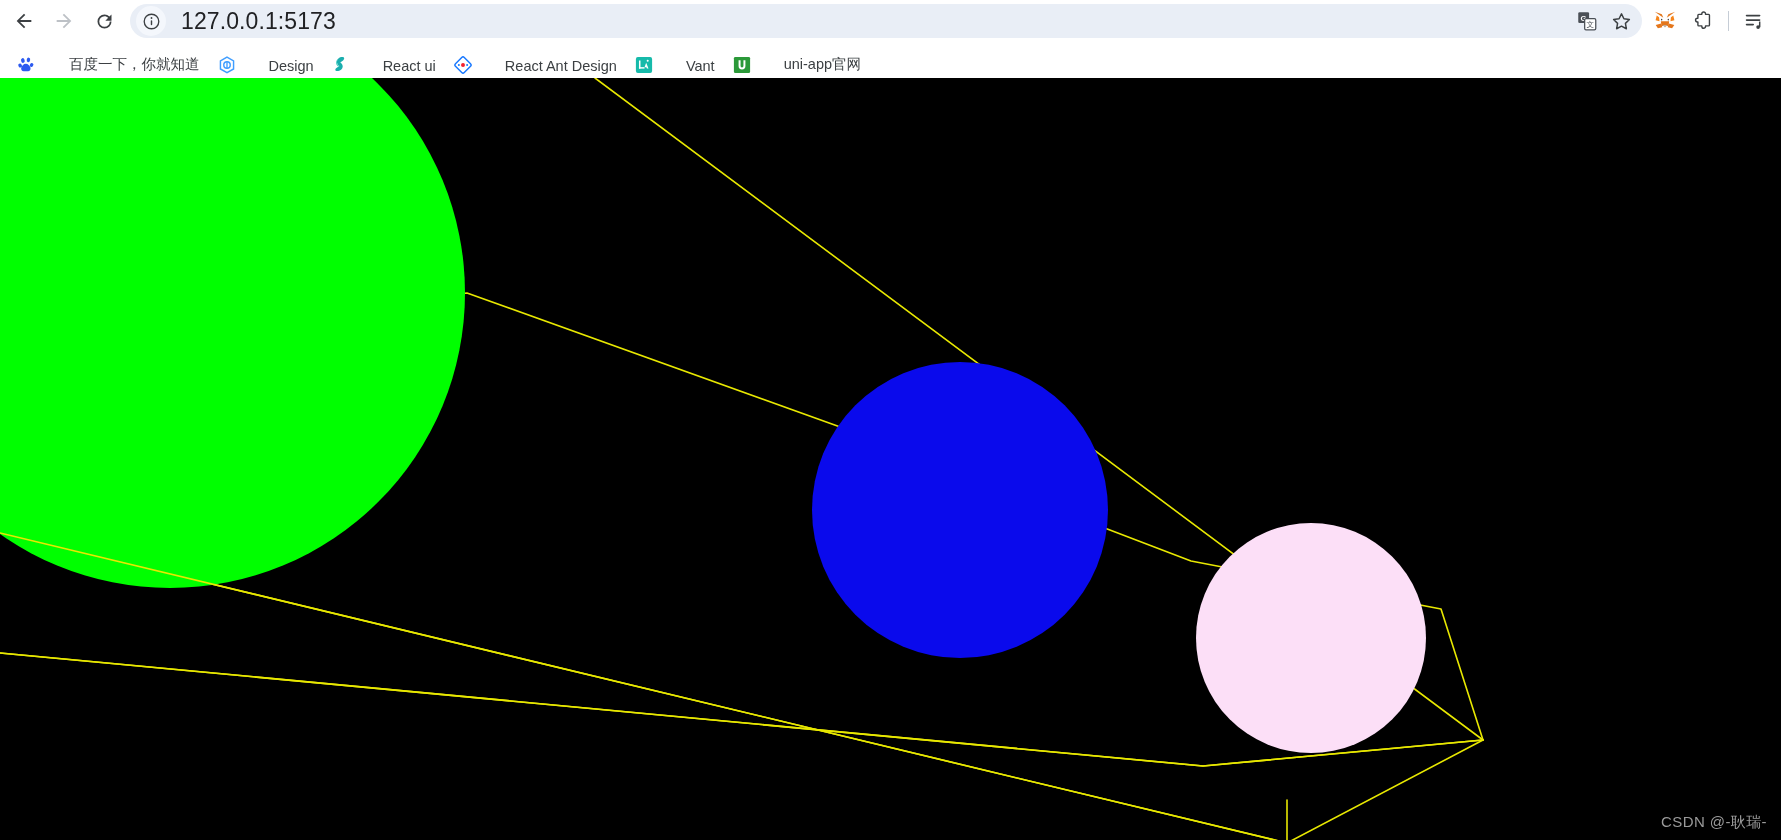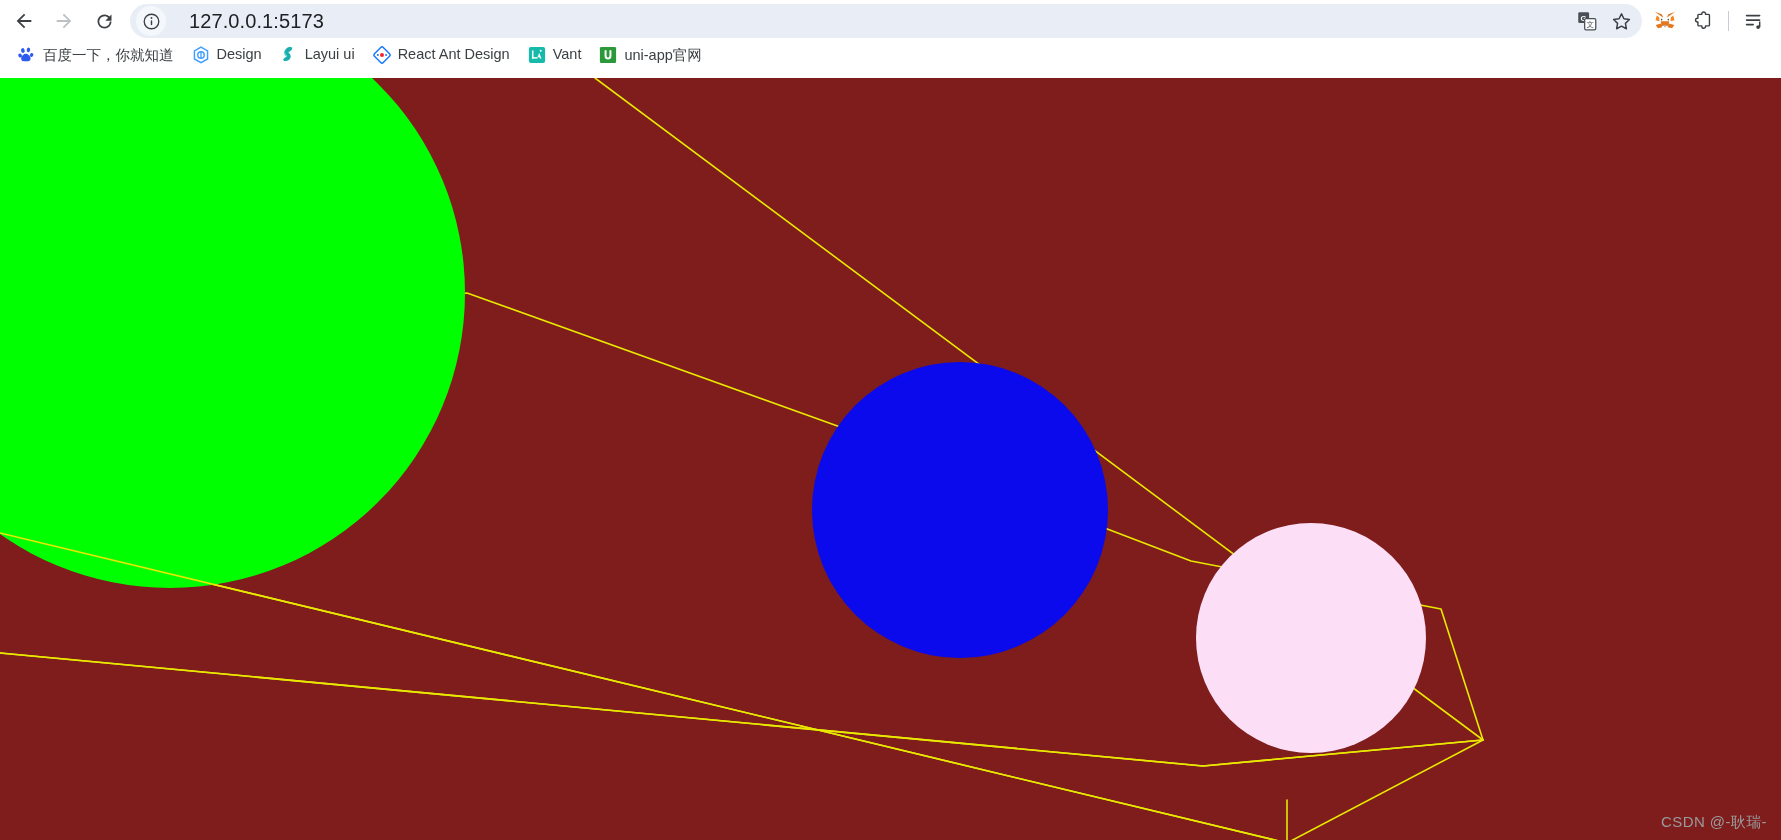--- a/index.html
+++ b/index.html
@@ -66,24 +66,24 @@
     display: flex;
     align-items: center;
     justify-content: center;
     background: #f4f7fc;
     flex: 0 0 auto;
     cursor: pointer;
     margin-left: 2px;
   }
 
   #url-text {
-    font-size: 20px;
+    font-size: 23px;
     color: #202124;
     letter-spacing: 0.1px;
-    margin-left: 23px;
+    margin-left: 15px;
     white-space: nowrap;
     overflow: hidden;
     font-family: "Liberation Sans", "DejaVu Sans", sans-serif;
   }
 
   #omnibox-right {
     margin-left: auto;
     display: flex;
     align-items: center;
     padding-right: 4px;
@@ -130,27 +130,28 @@
     background: #ffffff;
     display: flex;
     align-items: center;
     padding-left: 10px;
     gap: 2px;
     overflow: hidden;
   }
 
   .bookmark {
     display: flex;
-    align-items: flex-start;
+    align-items: flex-end;
     height: 28px;
     padding: 0 8px;
     border-radius: 4px;
     cursor: pointer;
     white-space: nowrap;
     flex: 0 0 auto;
+    gap: 26px;
   }
 
   .bm-icon {
     width: 18px;
     height: 18px;
     margin-right: 7px;
     flex: 0 0 auto;
     display: flex;
     align-items: center;
     justify-content: center;
@@ -308,21 +309,21 @@
       <span class="bm-label">Design</span>
     </div>
 
     <div class="bookmark">
       <span class="bm-icon">
         <svg width="18" height="18" viewBox="0 0 20 20">
           <path d="M11.6 1.2c-3.6 0-6.1 2.3-6.1 5.4 0 1.9 1 3.3 2.7 4.4l-3.3 2.3c-1.9 1.3-1.4 3.5.7 3.5 3.6 0 6.3-2.2 6.3-5.3 0-1.9-1-3.3-2.7-4.4l3.1-2.2c2-1.4 1.5-3.7-.7-3.7z" fill="#1baeae"></path>
           <path d="M8.2 11c-1.7-1.1-2.7-2.5-2.7-4.4 0-1.4.5-2.6 1.4-3.5-1.5 1-2.4 2.6-2.4 4.5 0 1.9 1 3.3 2.7 4.4l1-1z" fill="#4fd1c5"></path>
         </svg>
       </span>
-      <span class="bm-label">Layui ui</span>
+      <span class="bm-label">React ui</span>
     </div>
 
     <div class="bookmark">
       <span class="bm-icon">
         <svg width="18" height="18" viewBox="0 0 20 20">
           <rect x="3.1" y="3.1" width="13.8" height="13.8" rx="2" transform="rotate(45 10 10)" fill="none" stroke="#1677ff" stroke-width="1.6"></rect>
           <circle cx="10" cy="10" r="2.2" fill="#f5222d"></circle>
           <circle cx="5.4" cy="10" r="1.1" fill="#1677ff"></circle>
           <circle cx="14.6" cy="10" r="1.1" fill="#1677ff"></circle>
         </svg>
@@ -347,21 +348,21 @@
       <span class="bm-icon">
         <svg width="18" height="18" viewBox="0 0 20 20">
           <rect x="1" y="1" width="18" height="18" rx="1.6" fill="#2b9939"></rect>
           <path d="M6.2 4.6v6.6a3.8 3.8 0 007.6 0V4.6h-2.2v6.6a1.6 1.6 0 01-3.2 0V4.6H6.2z" fill="#ffffff"></path>
         </svg>
       </span>
       <span class="bm-label">uni-app官网</span>
     </div>
   </div>
 
-  <div id="viewport" style="background: #7f1d1d;">
+  <div id="viewport" style="background: #000000;">
 
     <svg id="scene-svg" viewBox="0 0 1781 762" preserveAspectRatio="none">
 
       <g id="rays-group" fill="none" stroke-linecap="round" stroke-linejoin="round">
           <polyline points="595,0 1483,662" stroke="#e8e800" stroke-width="1.6" fill="none"></polyline>
           <polyline points="0,275 467,215 843,350" stroke="#e8e800" stroke-width="1.6" fill="none"></polyline>
           <polyline points="843,350 1191,483 1441,531 1483,662" stroke="#e8e800" stroke-width="1.6" fill="none"></polyline>
           <polyline points="0,455 1287,765" stroke="#e8e800" stroke-width="1.6" fill="none"></polyline>
           <polyline points="0,575 1203,688 1483,662" stroke="#e8e800" stroke-width="1.6" fill="none"></polyline>
           <polyline points="1287,765 1483,662" stroke="#e8e800" stroke-width="1.6" fill="none"></polyline>

